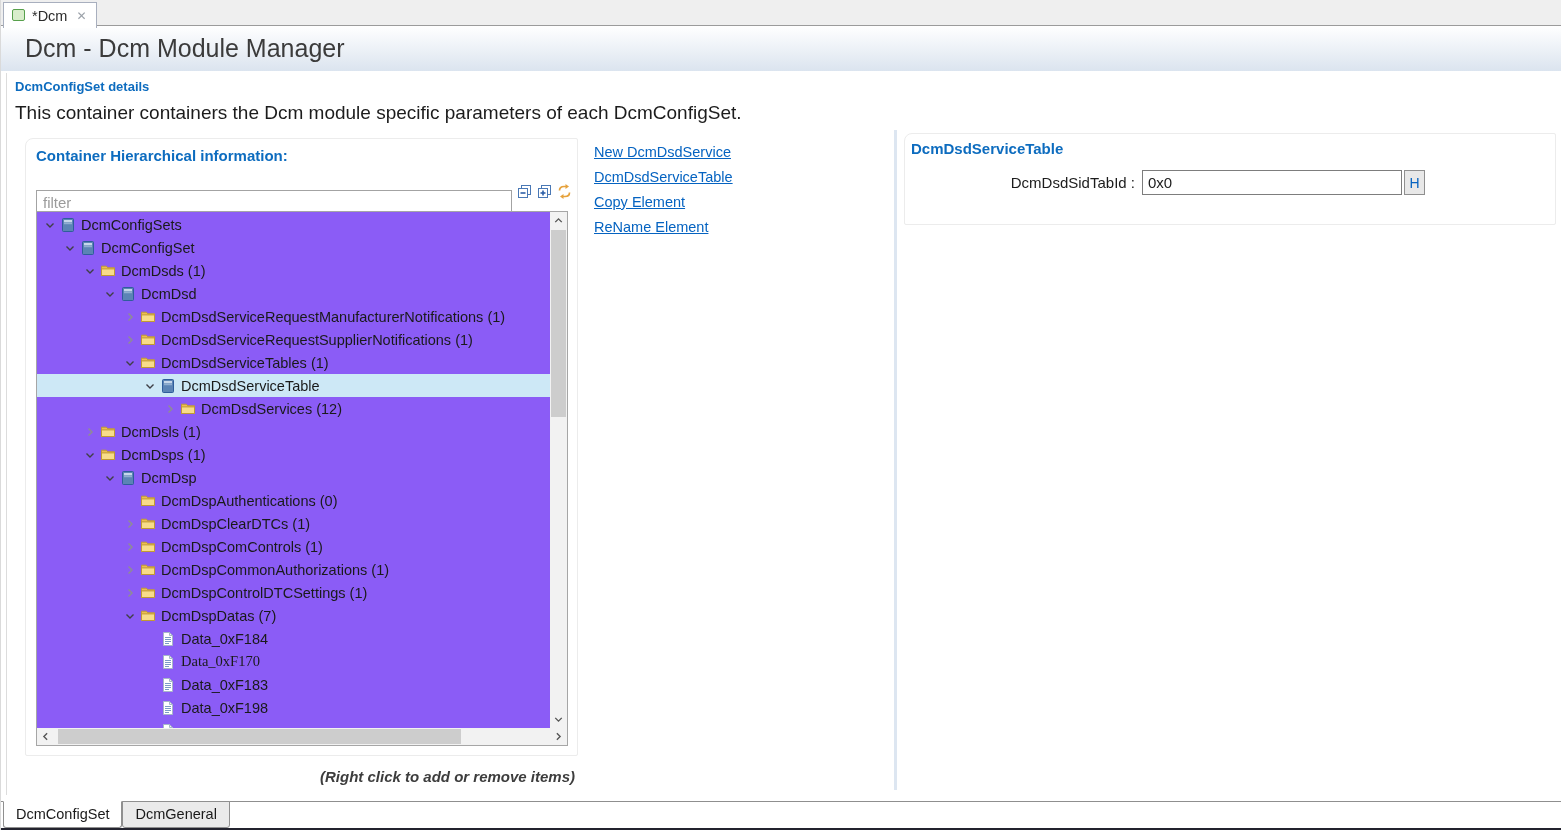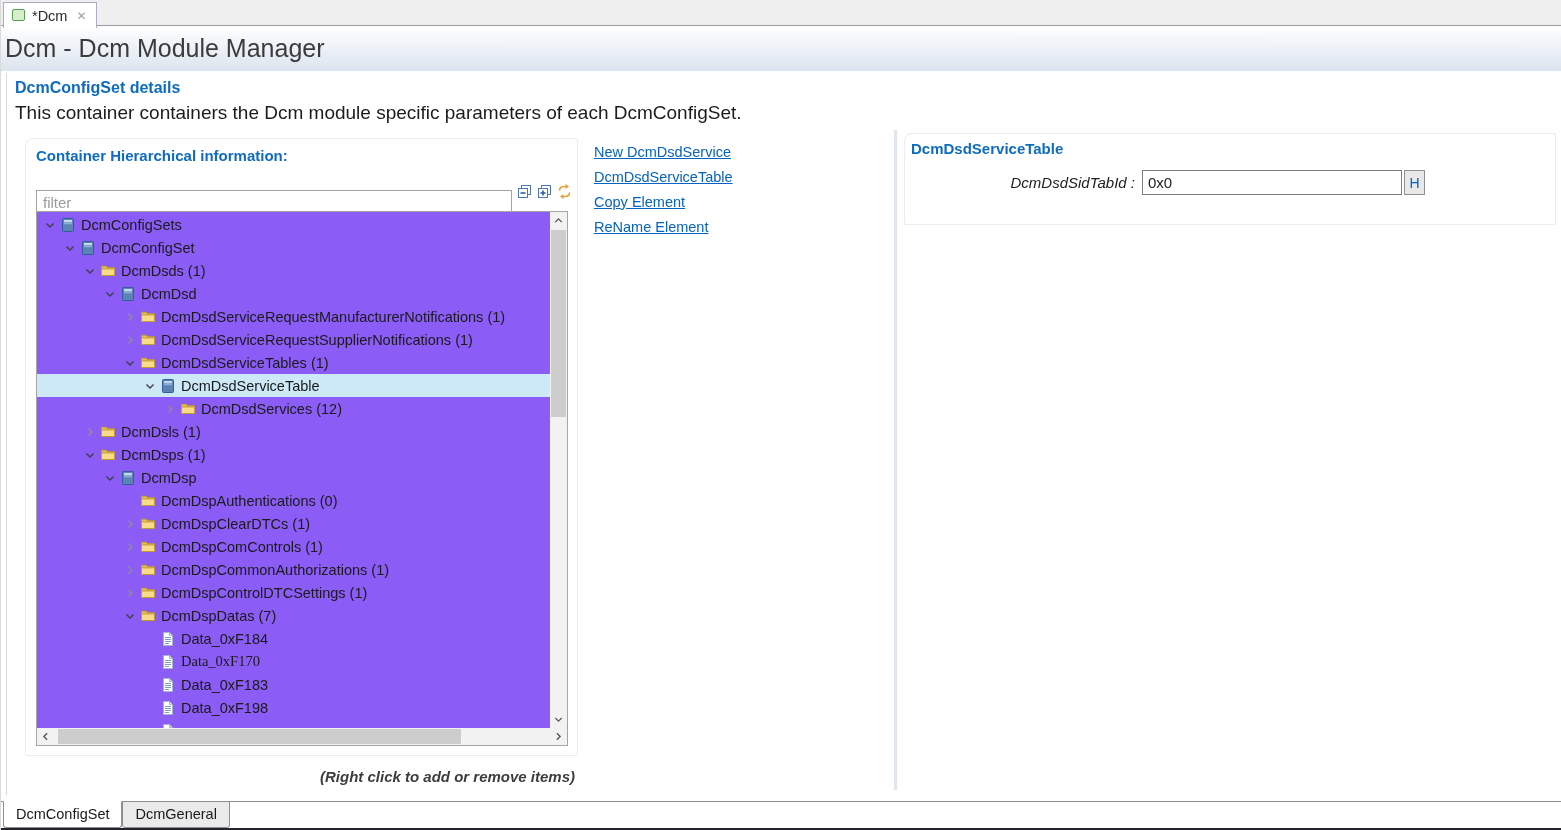--- a/index.html
+++ b/index.html
@@ -14,26 +14,26 @@
     background:#efefef; border-bottom:1px solid #9b9b9b; box-sizing:border-box; }
   .editor-tab { position:absolute; left:2px; top:2px; height:25px; z-index:2;
     background:#ffffff; border:1px solid #a8afbe; border-bottom:none;
     display:flex; align-items:center; gap:7px; padding:0 9px 0 8px;
     font-size:14.5px; color:#2b2b2b;justify-content:flex-end; }
   .editor-tab .close { font-size:12px; color:#9aa0a8; margin-left:2px; cursor:pointer; }
 
   
   .title-band { position:absolute; left:0; top:26px; width:100%; height:45px;
     background:linear-gradient(#ffffff, #dbe4ef); }
-  .page-title { padding:8px 0 0 4px; font-size:25px; color:#3b3b3b; }
+  .page-title { padding:8px 0 0 24px; font-size:25px; color:#3b3b3b; }
 
   .form-left-border { position:absolute; left:5px; top:73px; height:722px; width:1px; background:#dcdcdc; }
 
   
-  .section-title { position:absolute; left:14px; top:79px; font-size:16px; font-weight:bold; color:#0d6cbf; }
+  .section-title { position:absolute; left:14px; top:79px; font-size:13px; font-weight:bold; color:#0d6cbf; }
   .section-desc  { position:absolute; left:14px; top:102px; font-size:19px; color:#1c1c1c; }
 
   
   .left-group { position:absolute; left:24px; top:138px; width:553px; height:618px;
     border:1px solid #ececec; border-radius:8px 2px 2px 2px; box-sizing:border-box; }
   .group-header { position:absolute; left:10px; top:8px; font-size:15px; font-weight:bold; color:#0d6cbf; }
 
   .filter-input { position:absolute; left:10px; top:40px; width:476px; height:24px;
     box-sizing:border-box; border:1px solid #a3a3a3; font-size:15px; padding:0 6px;
     color:#333; font-family:inherit; outline:none;margin-top:11px; }
@@ -69,21 +69,21 @@
   .action-links { position:absolute; left:593px; top:142px; display:flex; flex-direction:column; }
   .action-link { font-size:14.5px; color:#0563c1; text-decoration:underline; height:25px; line-height:21px; cursor:pointer; width:max-content; }
 
   .divider { position:absolute; left:893px; top:130px; width:3px; height:660px; background:#dde6f1; }
 
   
   .right-group { position:absolute; left:903px; top:133px; width:652px; height:92px;
     border:1px solid #ececec; border-radius:8px 2px 2px 2px; box-sizing:border-box; }
   .right-group .group-header { left:6px; top:6px; }
   .field-label { position:absolute; left:40px; top:36px; width:190px; text-align:right;
-    font-size:15px; color:#1c1c1c; line-height:25px;font-style:italic; }
+    font-size:15px; color:#1c1c1c; line-height:25px; }
   .field-input { position:absolute; left:237px; top:36px; width:260px; height:25px;
     box-sizing:border-box; border:1px solid #7d7d7d; font-size:15px; padding:0 5px;
     color:#1c1c1c; font-family:inherit; outline:none; }
   .hex-btn { position:absolute; left:499px; top:36px; width:21px; height:25px;
     background:#e8e8e8; border:1px solid #8f8f8f; box-sizing:border-box;
     font-size:14px; color:#0563c1; display:flex; align-items:center; justify-content:center; cursor:pointer; }
 
   
   .tabline { position:absolute; left:0; top:801px; width:100%; height:1px; background:#8f8f8f; }
   .bottom-tabbar { position:absolute; left:2px; top:801px; height:27px; display:flex; z-index:1; }

